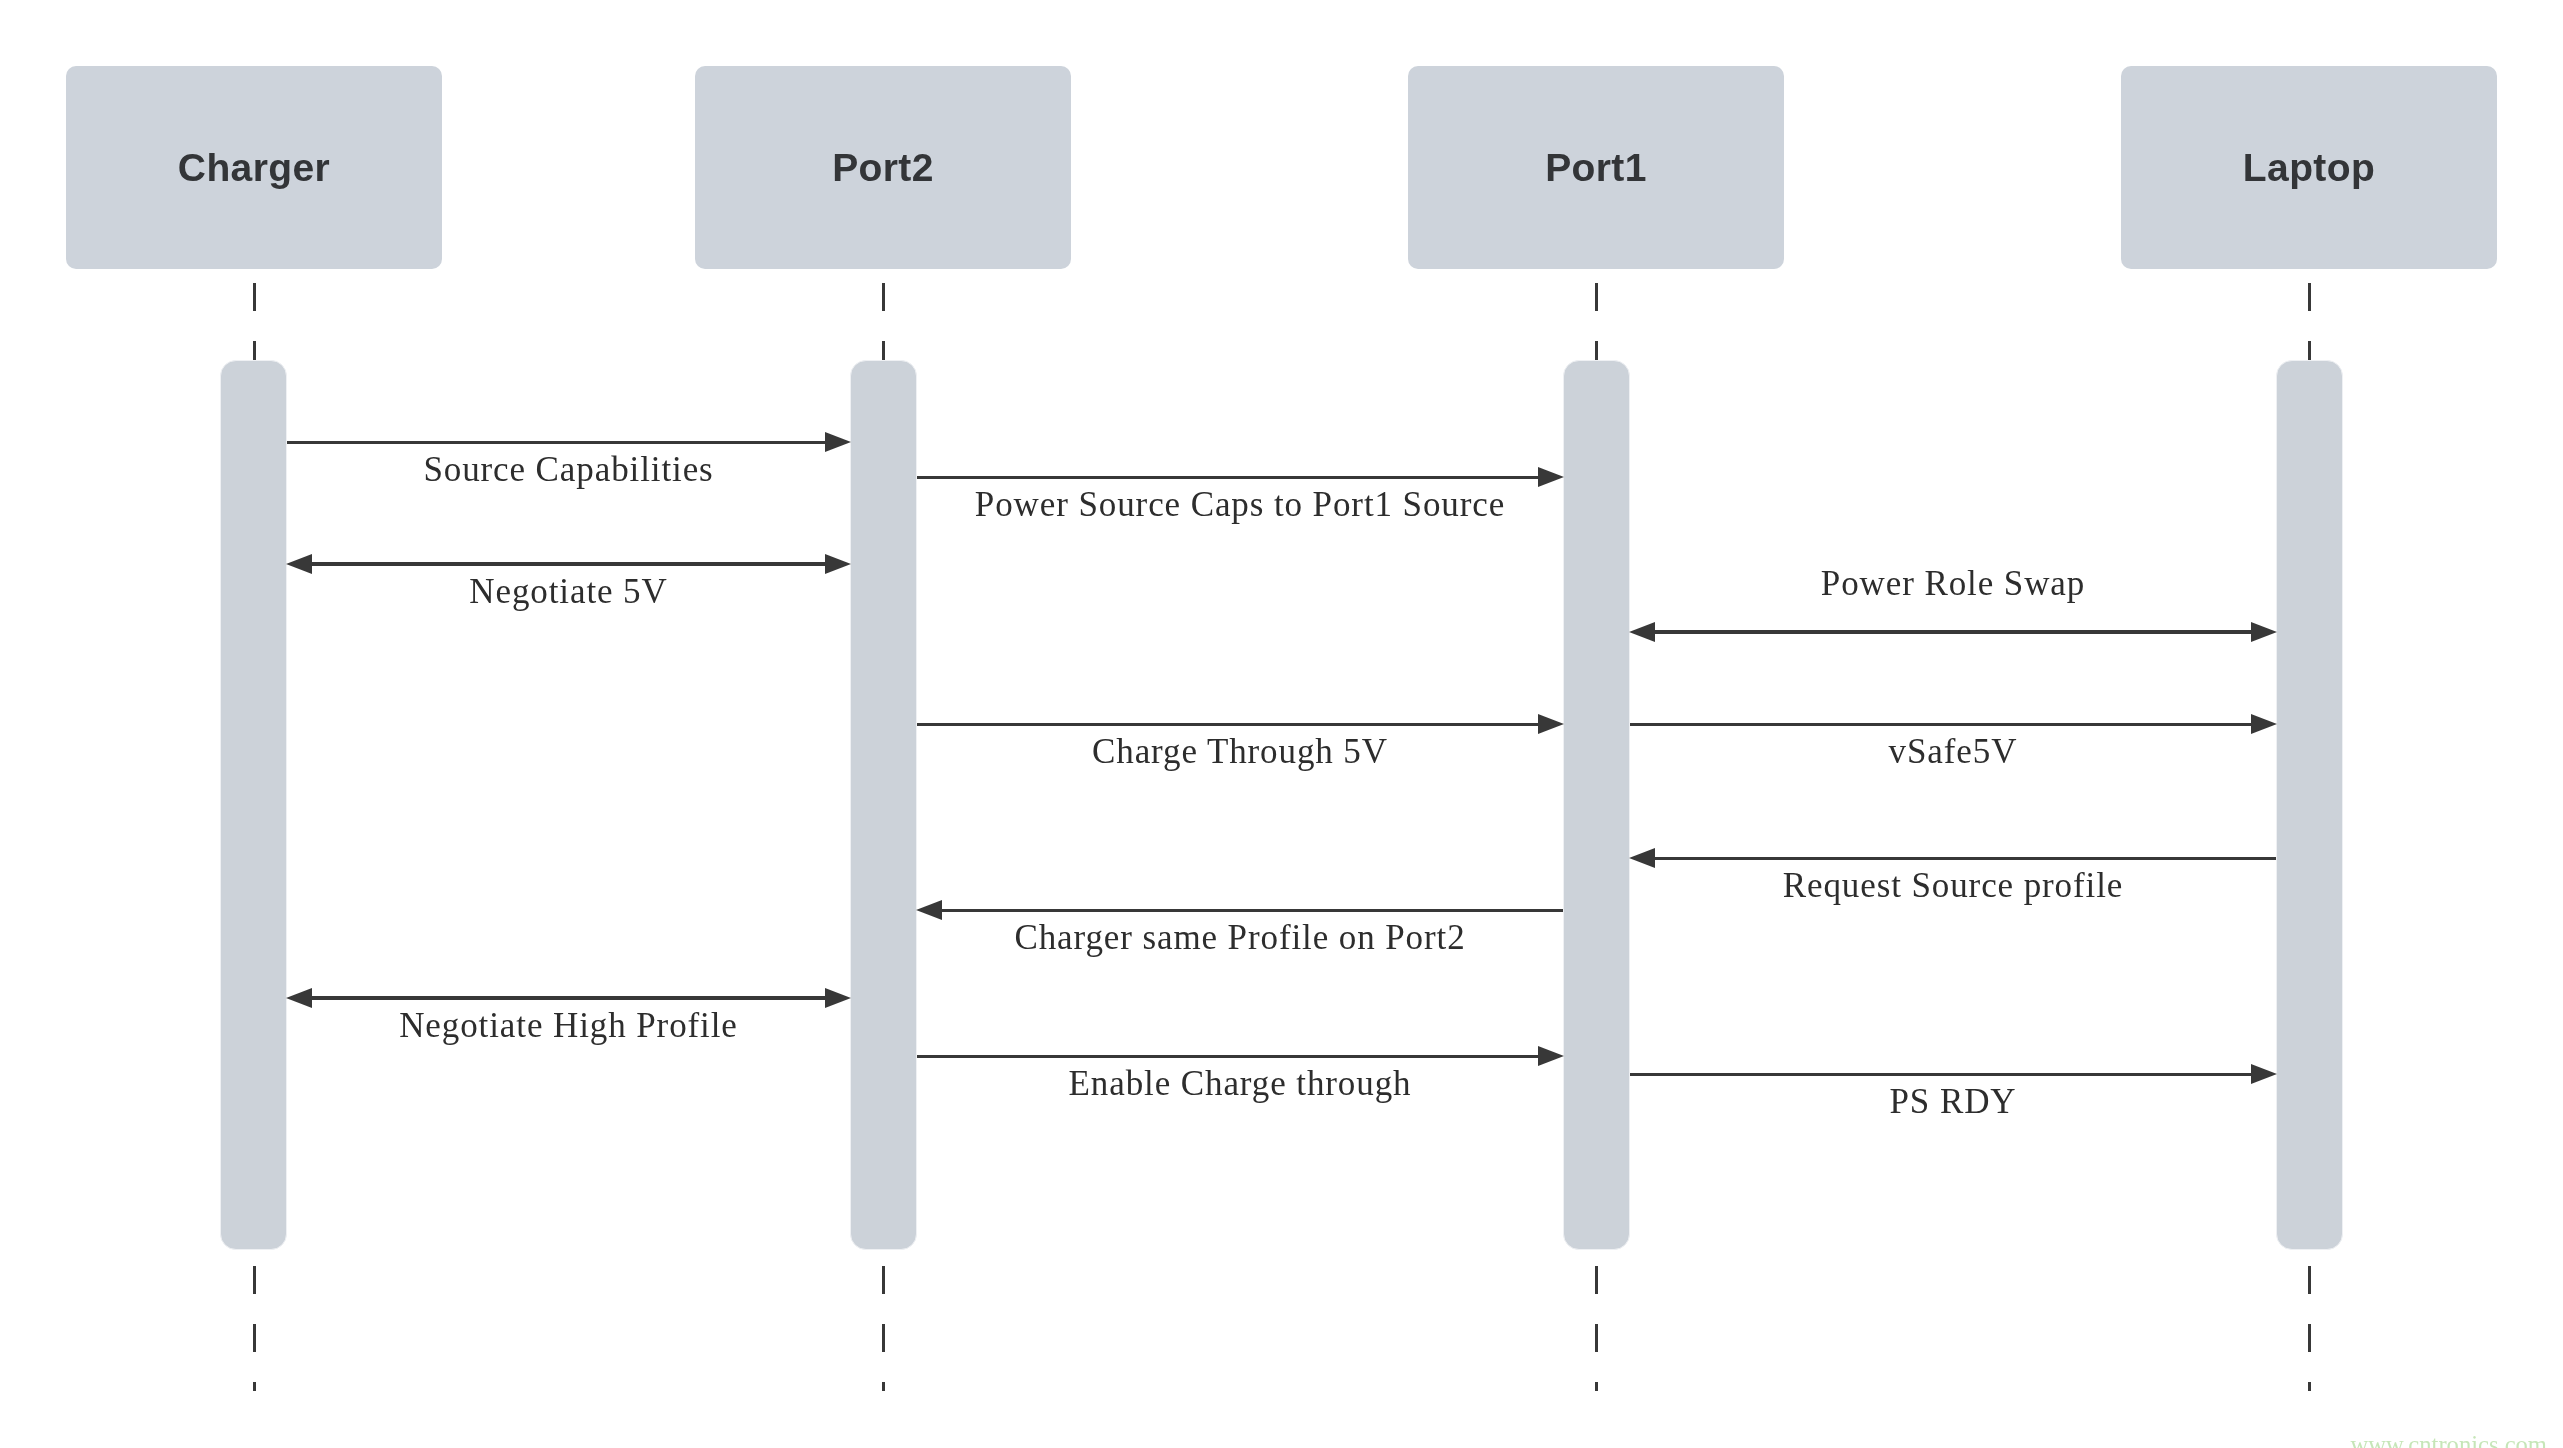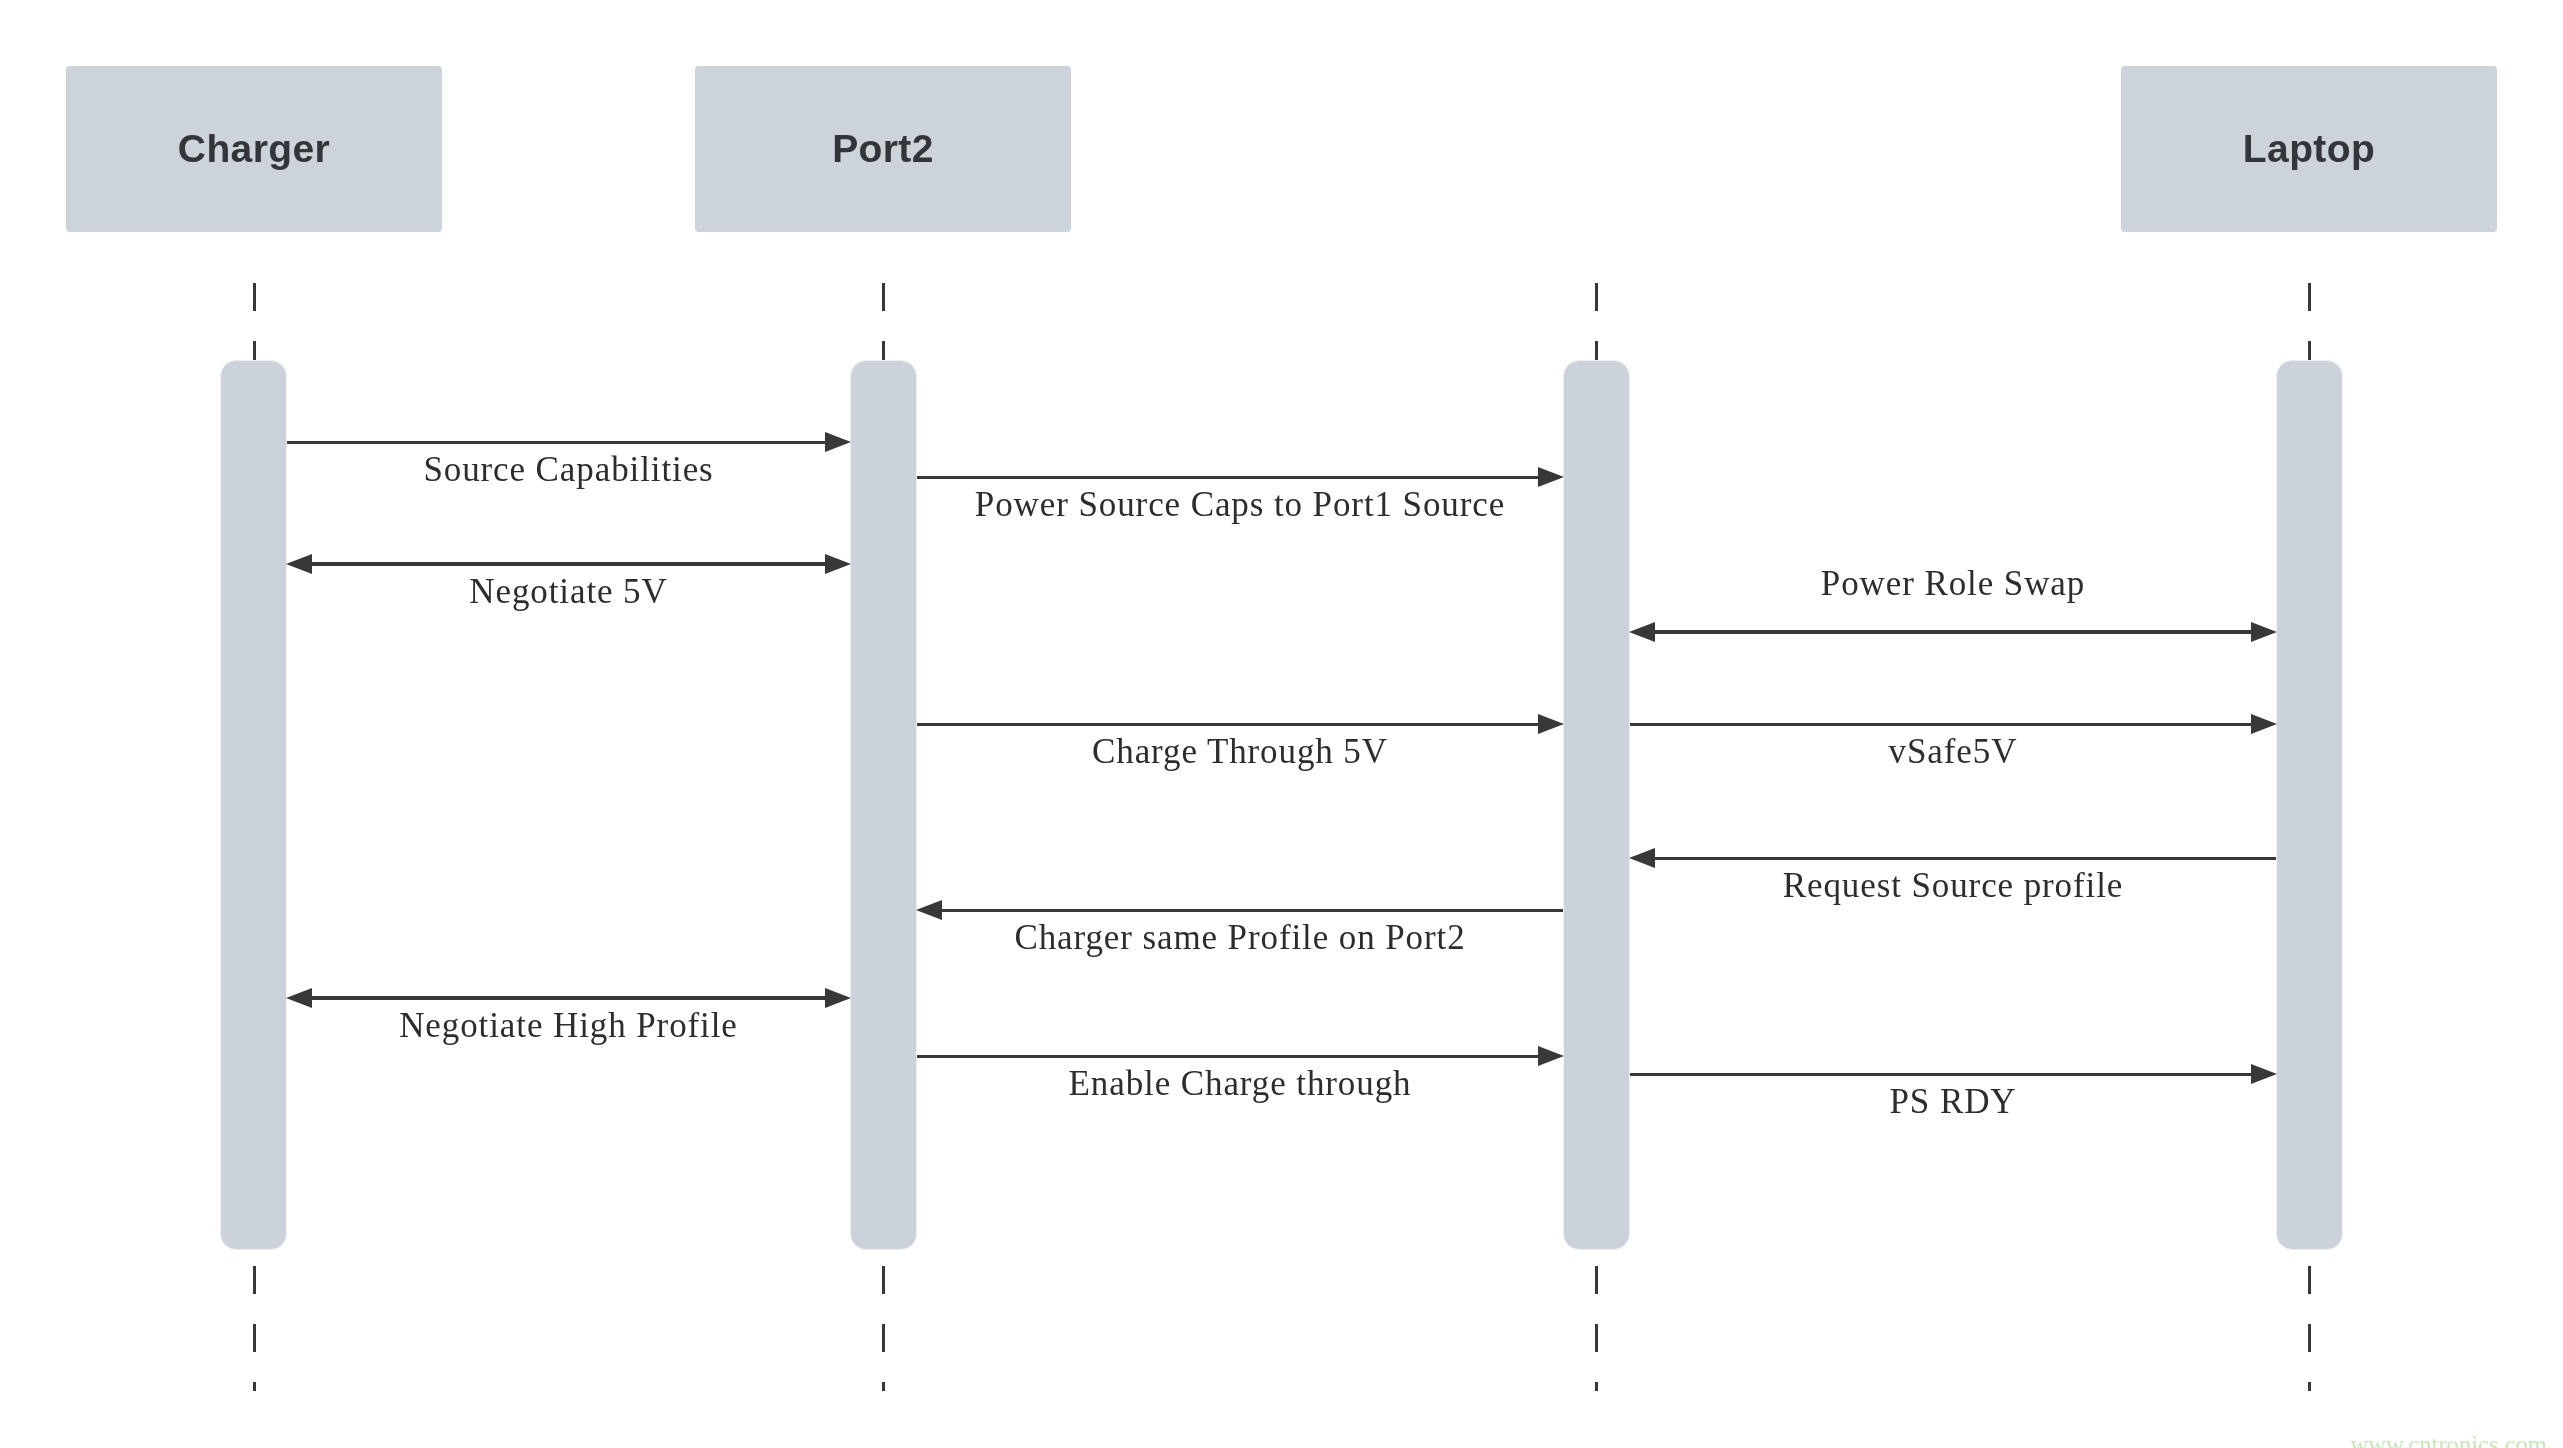--- a/index.html
+++ b/index.html
@@ -13,23 +13,23 @@
   .canvas{
     position:relative;
     width:2563px;height:1449px;
     background:#ffffff;
     overflow:hidden;
     font-family:"Liberation Serif", serif;
   }
   
   .actor-box{
     position:absolute;top:66px;
-    width:376px;height:166px;
+    width:376px;height:203px;
     background:var(--actor-fill);
-    border-radius:4px;
+    border-radius:10px;
     display:flex;align-items:center;justify-content:center;
   }
   .actor-name{
     font-family:"Liberation Sans", sans-serif;
     font-weight:700;font-size:39px;color:#333538;
     letter-spacing:0.4px;
   }
   .lifeline{
     position:absolute;width:2.6px;
     background:repeating-linear-gradient(to bottom, var(--line) 0 28px, transparent 28px 58px);
@@ -80,20 +80,23 @@
 </head>
 <body>
 
 <div class="canvas">
 
   <div class="actor-box" style="left:66px">
     <span class="actor-name">Charger</span>
   </div>
   <div class="actor-box" style="left:695px">
     <span class="actor-name">Port2</span>
+  </div>
+  <div class="actor-box" style="left:1408px">
+    <span class="actor-name">Port1</span>
   </div>
   <div class="actor-box" style="left:2121px">
     <span class="actor-name">Laptop</span>
   </div>
 
   <div class="lifeline top" style="left:253px"></div>
   <div class="lifeline top" style="left:882px"></div>
   <div class="lifeline top" style="left:1595px"></div>
   <div class="lifeline top" style="left:2308px"></div>
 

